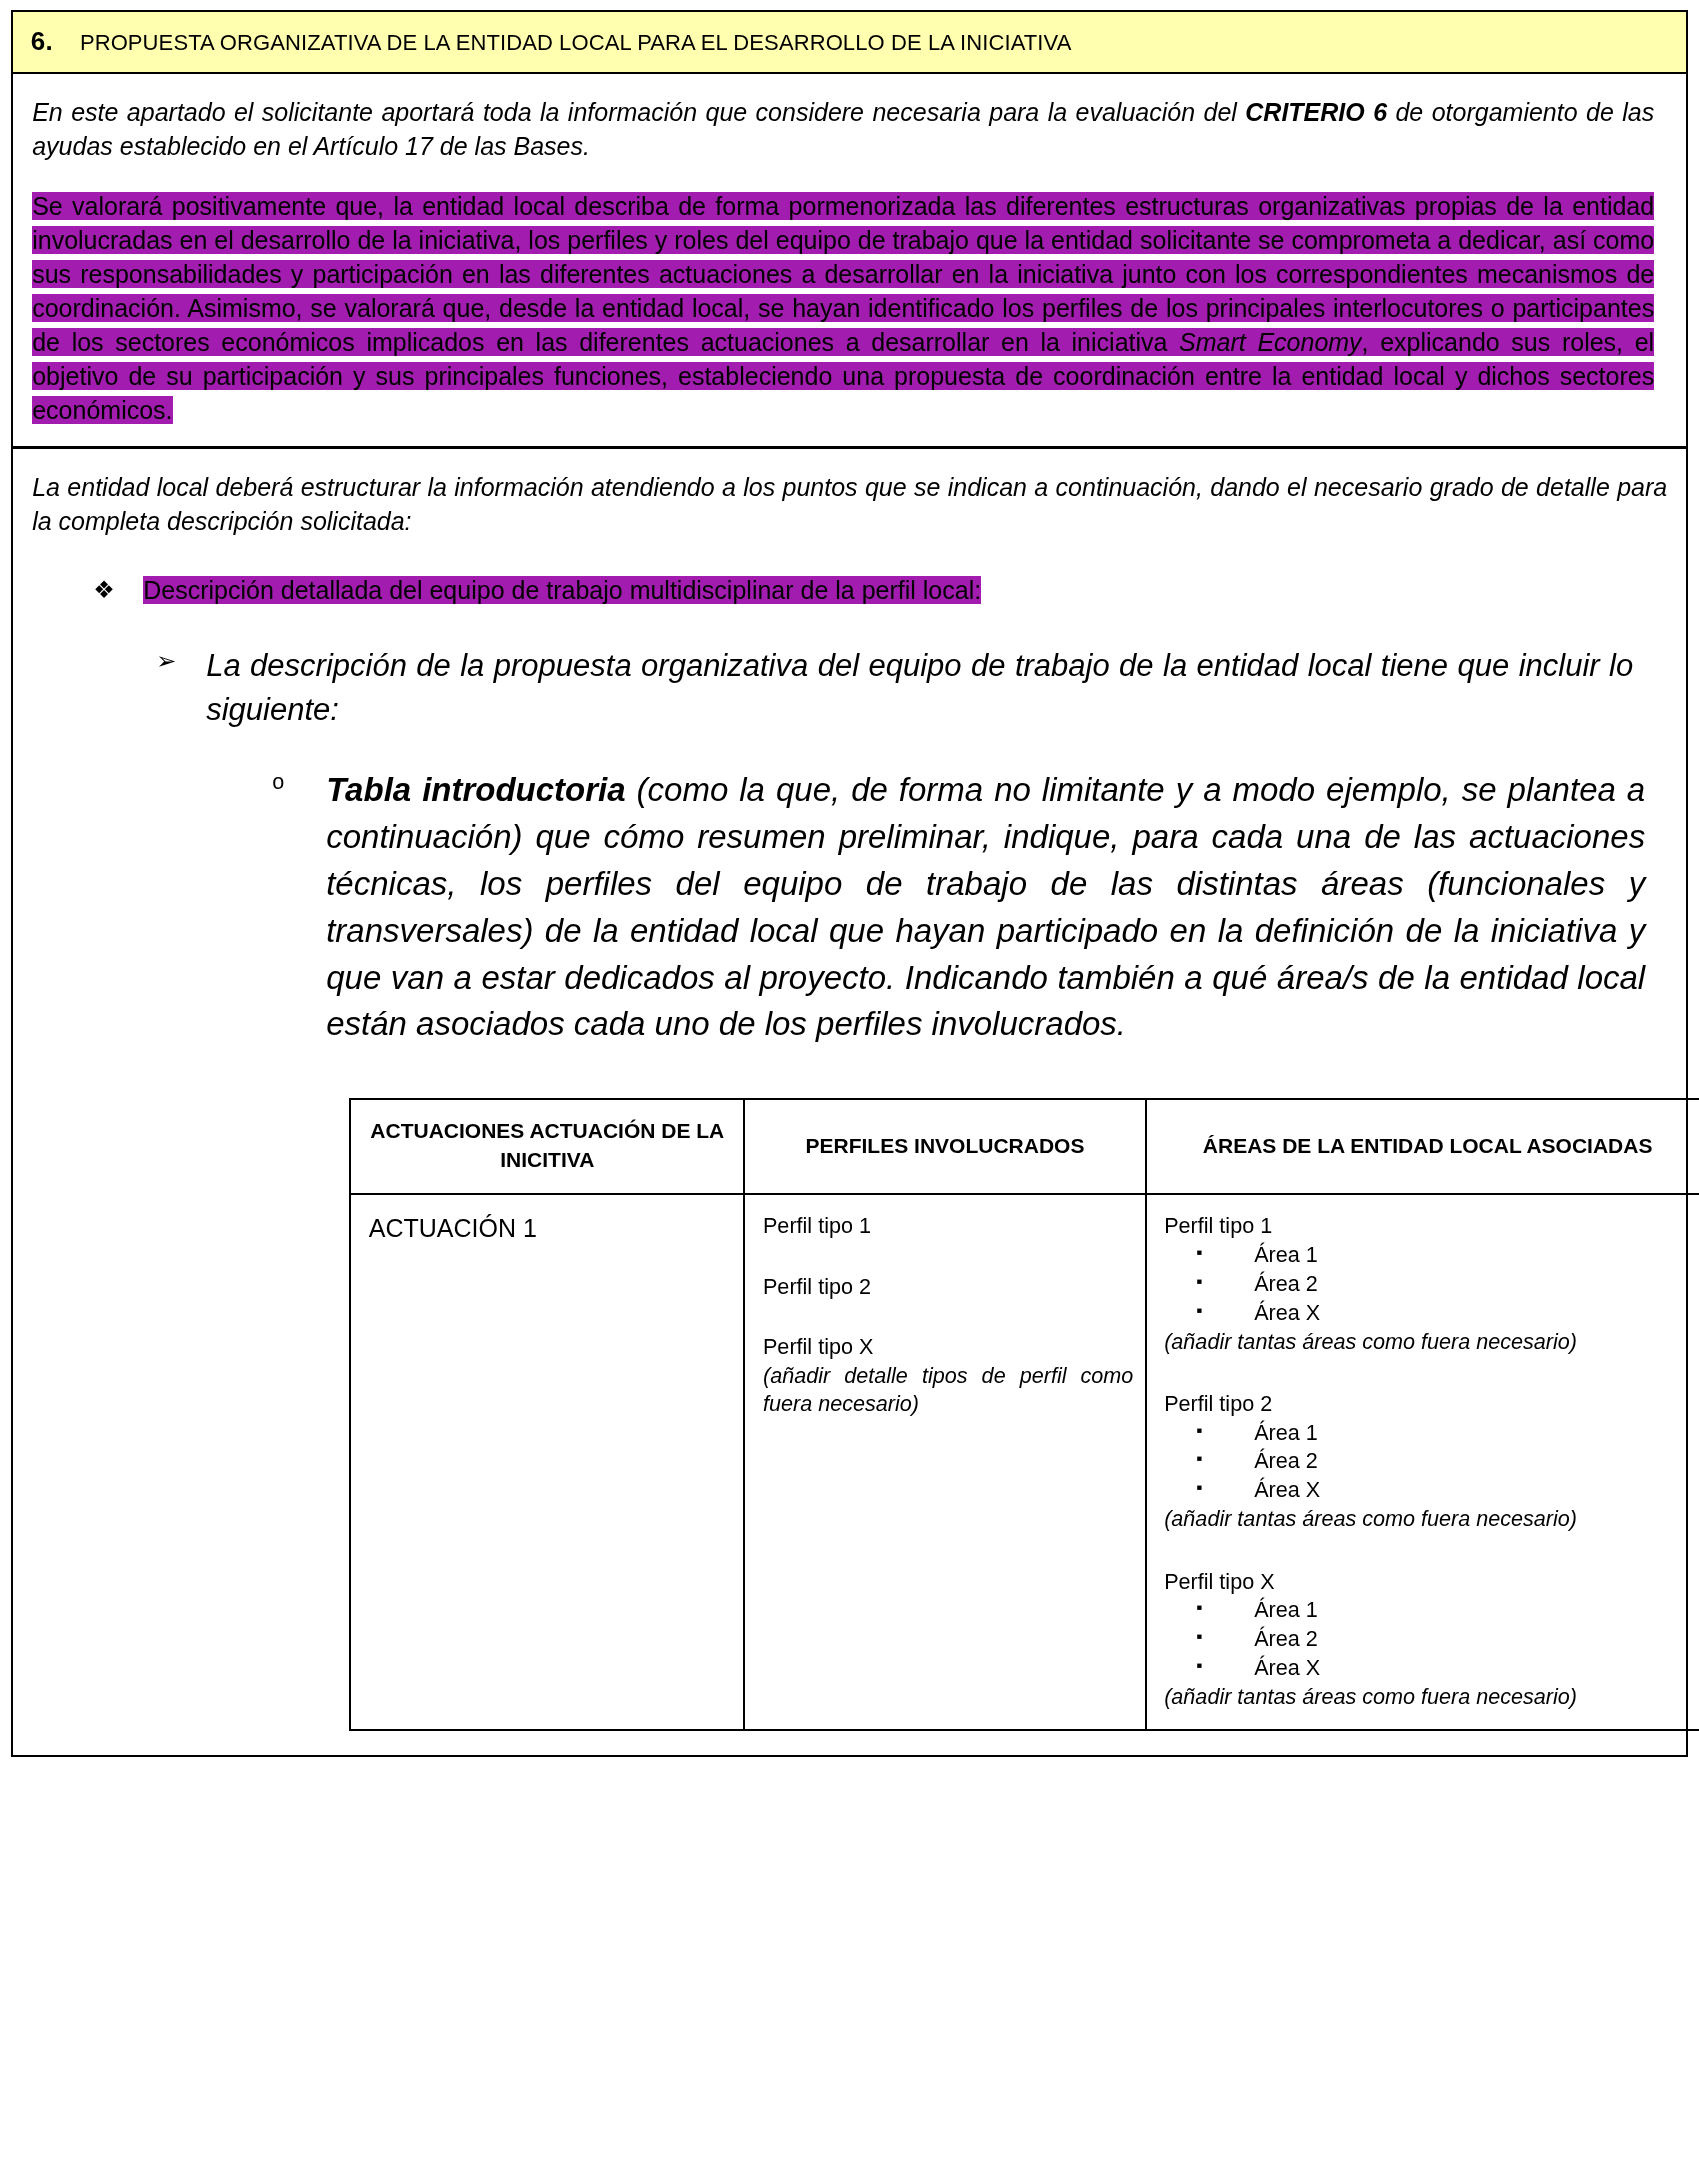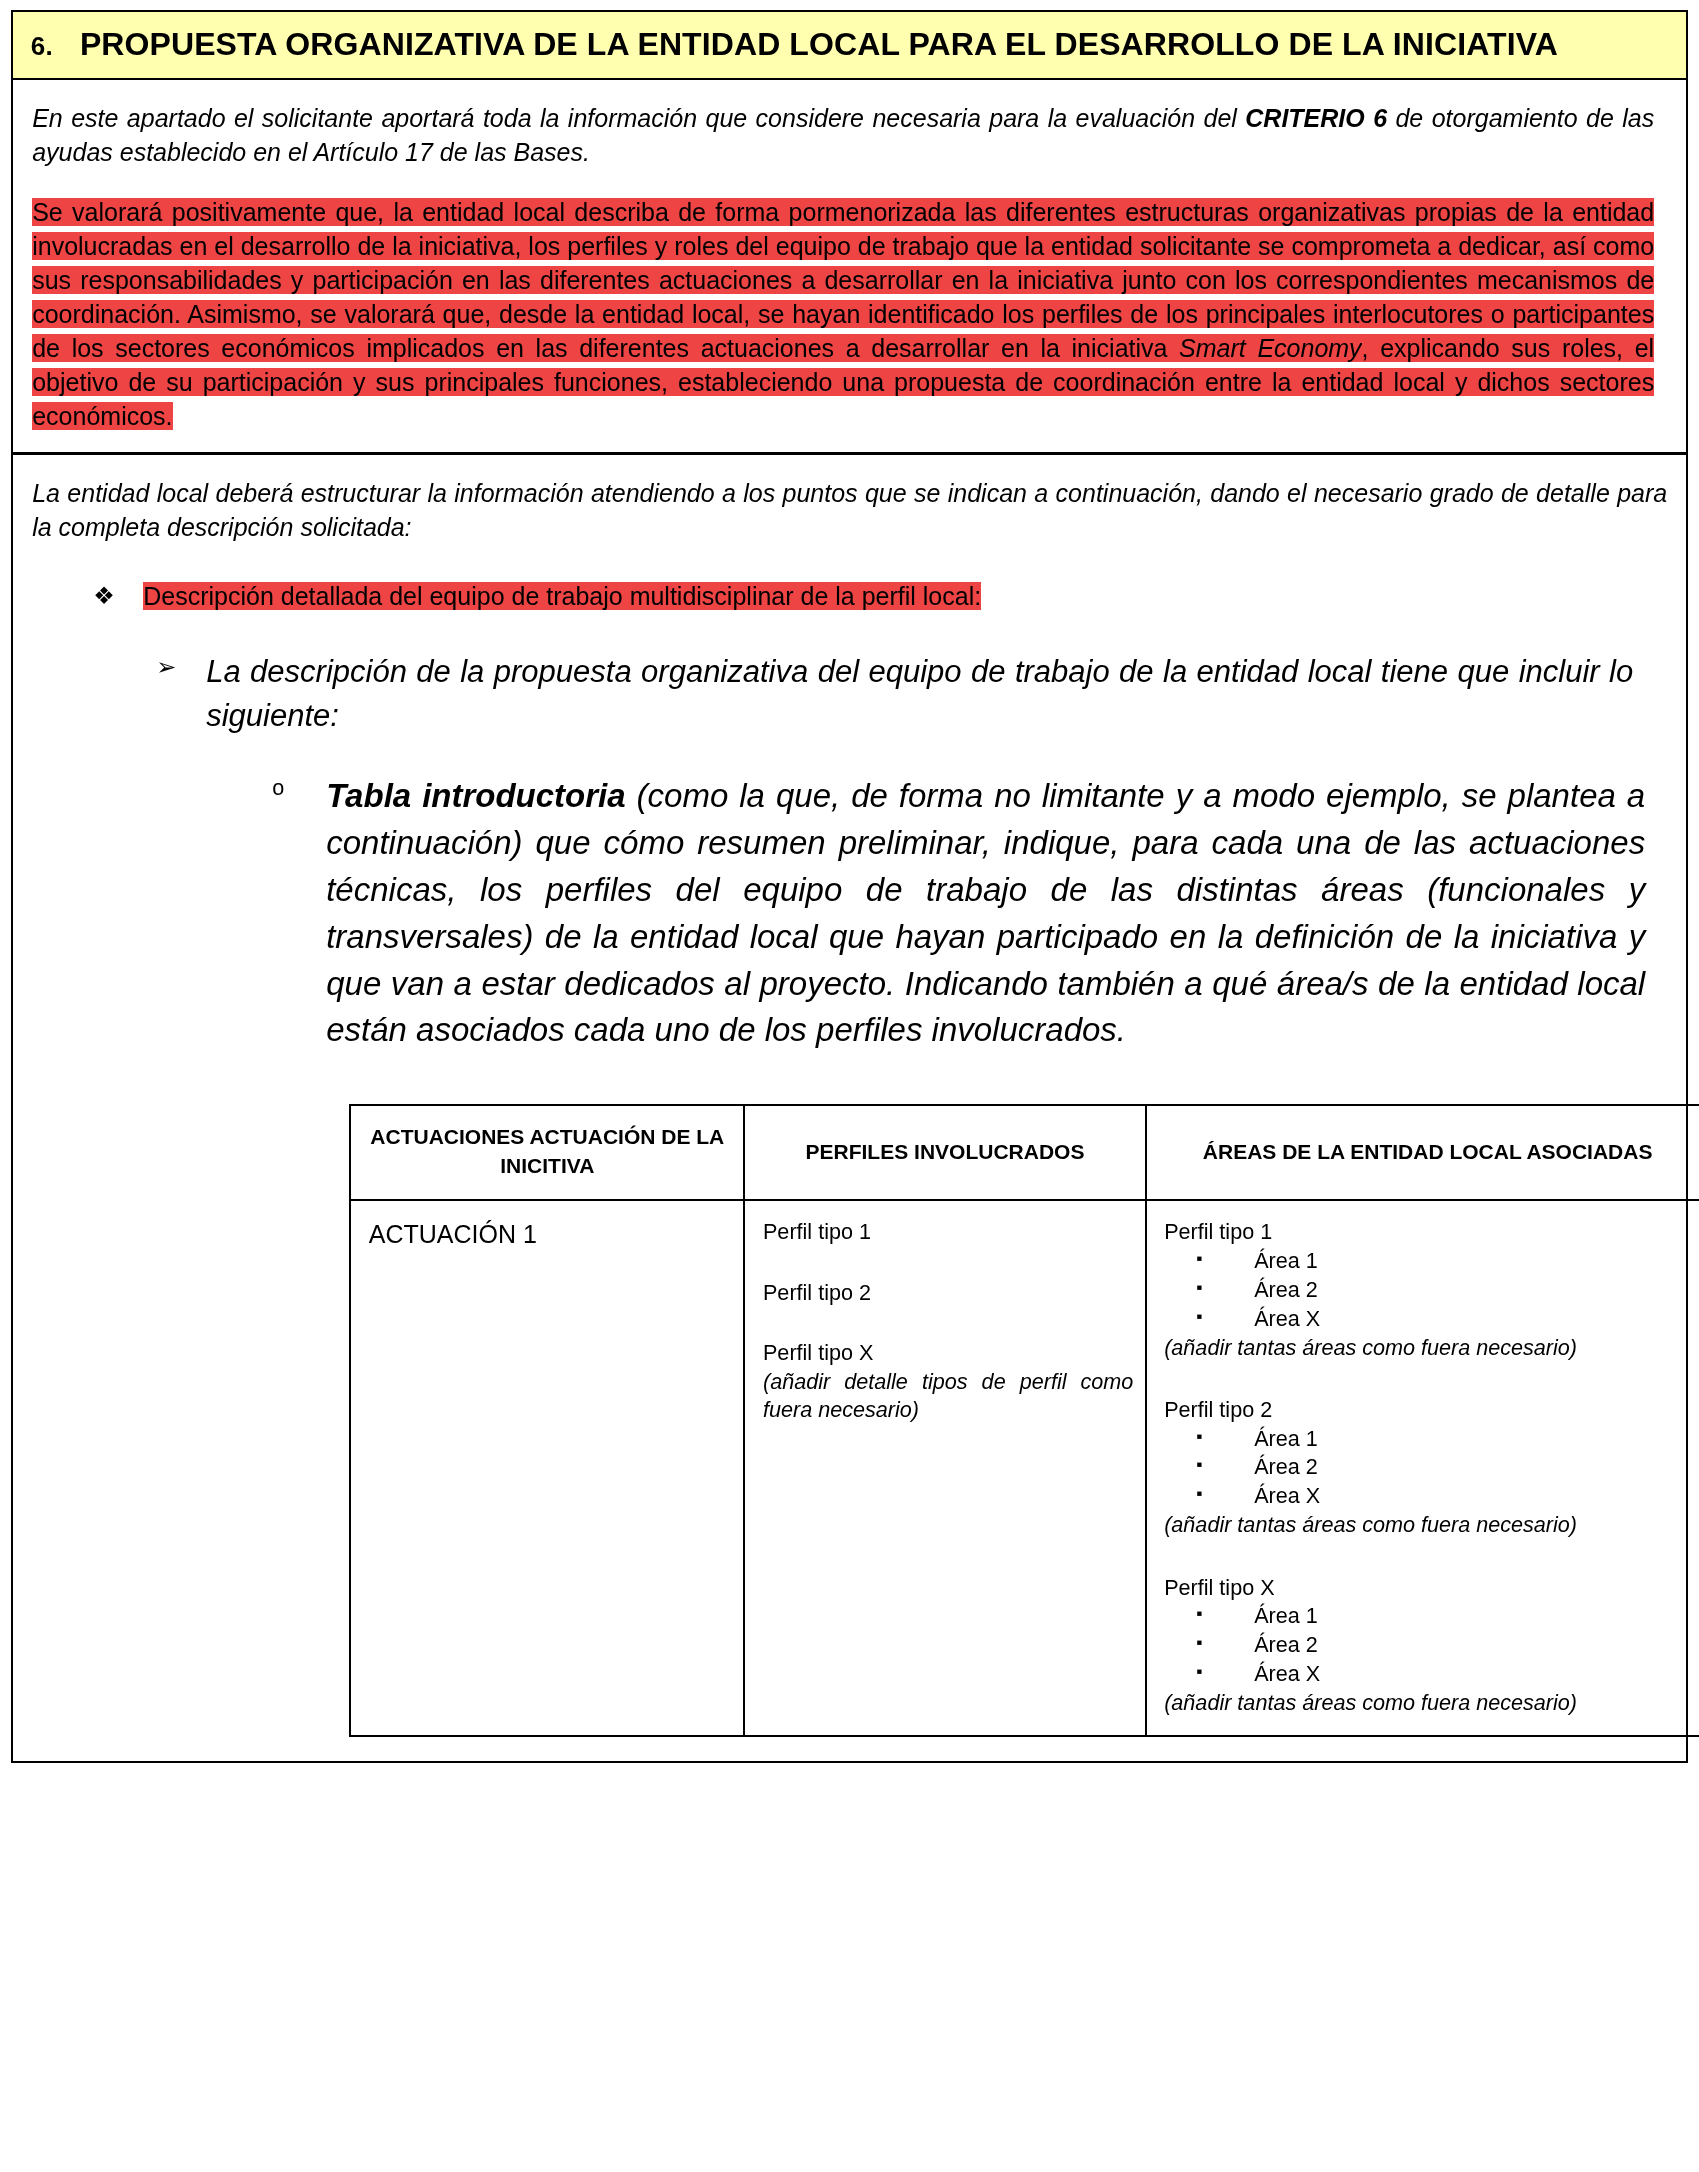--- a/index.html
+++ b/index.html
@@ -41,42 +41,42 @@
     display: flex;
     align-items: baseline;
   }
   .section-header .num {
     font-size: 26px;
     font-weight: bold;
     letter-spacing: 0.2px;
     white-space: pre;
   }
   .section-header .title {
-    font-size: 32px;
-    font-weight: bold;
+    font-size: 22px;
+    font-weight: normal;
     letter-spacing: 0.1px;
     margin-left: 27px;
   }
 
   
   .intro-cell {
     border-bottom: 3.2px solid #000000;
     padding: 21px 32px 19px 19px;
   }
   .para {
     font-size: 25px;
     line-height: 1.36;
     text-align: justify;
     margin: 0;
   }
   .para.italic { font-style: italic; }
   .para + .para { margin-top: 25.6px; }
 
   .hl {
-    background: #ef4444;
+    background: #a21caf;
     box-decoration-break: clone;
     -webkit-box-decoration-break: clone;
   }
 
   b.crit { font-weight: bold; font-style: italic; }
 
   
   .body-cell {
     padding: 21px 19px 24px 19px;
   }

